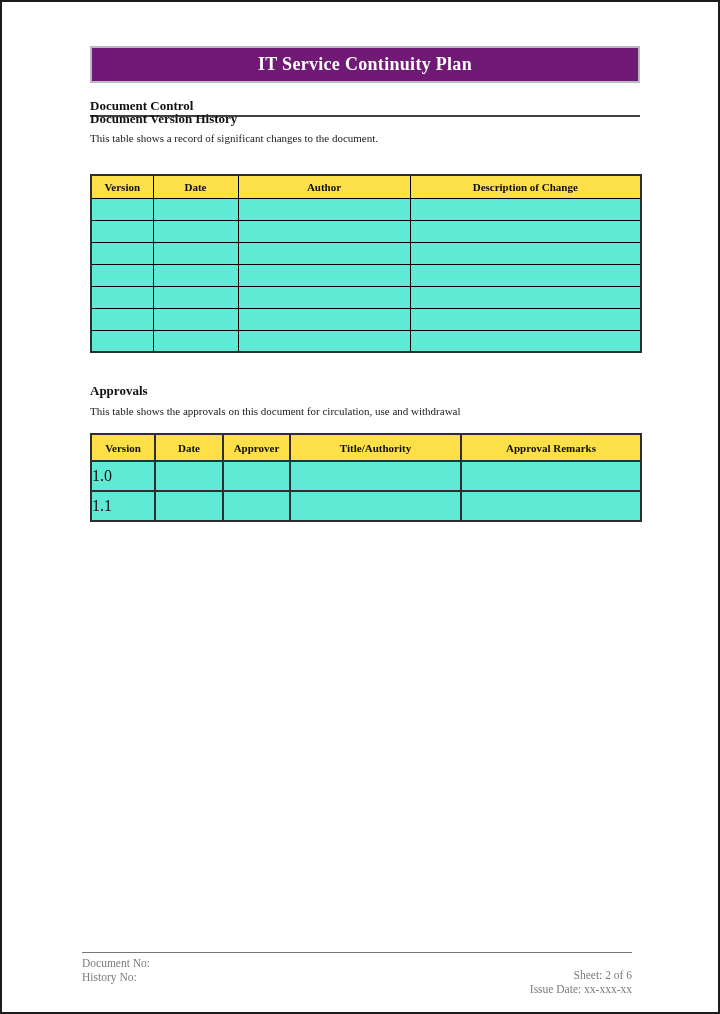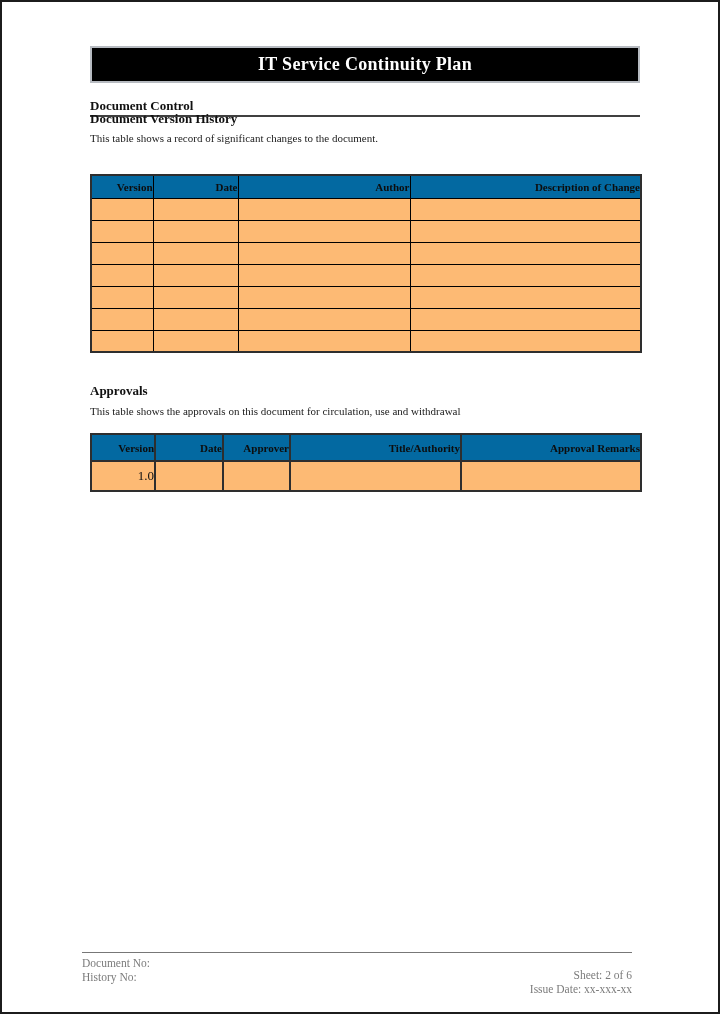--- a/index.html
+++ b/index.html
@@ -4,21 +4,21 @@
 <style>
   * { margin:0; padding:0; box-sizing:border-box; }
   html,body { width:720px; height:1014px; background:#fff; }
   body { font-family:"Liberation Serif","DejaVu Serif",serif; color:#111; }
   .page {
     position:relative; width:720px; height:1014px;
     background:#ffffff; border:2px solid #1c1c1c; overflow:hidden;
   }
   .banner {
     position:absolute; left:88px; top:44px; width:550px; height:37px;
-    background:#000000; border:2px solid #b7bbc1;
+    background:#701a75; border:2px solid #b7bbc1;
     display:flex; align-items:center; justify-content:center;
   }
   .banner-title {
     color:#ffffff; font-weight:bold; font-size:18px; letter-spacing:0.3px;
   }
   .doc-control-heading {
     position:absolute; left:88px; top:96px; width:550px;
     font-size:13px; font-weight:bold; line-height:15px;
     border-bottom:2px solid #404040; padding-bottom:2px;
   }
@@ -34,24 +34,24 @@
   table { border-collapse:collapse; table-layout:fixed; position:absolute; left:88px; width:550px; }
   .history-table { top:172px; border:2px solid #2e2e2e; }
   .history-table th, .history-table td { border:1px solid #000; }
   .history-table th { height:23px; }
   .history-table td { height:22px; }
   .approvals-table { top:431px; border:2px solid #2e2e2e; }
   .approvals-table th, .approvals-table td { border:2px solid #2e2e2e; }
   .approvals-table th { height:27px; }
   .approvals-table td { height:30px; }
   th {
-    background:#0369a1; font-size:11px; font-weight:bold;
-    text-align:right; vertical-align:middle; color:#0d0d0d;
+    background:#fde047; font-size:11px; font-weight:bold;
+    text-align:center; vertical-align:middle; color:#0d0d0d;
   }
-  td { background:#fdba74; font-size:13px; text-align:right; vertical-align:middle; }
+  td { background:#5eead4; font-size:16px; text-align:left; vertical-align:middle; }
 
   .footer {
     position:absolute; left:80px; top:950px; width:550px;
     border-top:1px solid #777; padding-top:3px;
     display:flex; justify-content:space-between;
     color:#7b7b7b; font-size:11.5px; line-height:14px;
   }
   .footer-right { text-align:right;margin-top:12px; }
 </style>
 </head>
@@ -152,20 +152,27 @@
       </tr>
     </thead>
     <tbody>
       <tr>
         <td>1.0</td>
         <td></td>
         <td></td>
         <td></td>
         <td></td>
       </tr>
+      <tr>
+        <td>1.1</td>
+        <td></td>
+        <td></td>
+        <td></td>
+        <td></td>
+      </tr>
     </tbody>
   </table>
 
   <div class="footer">
     <div class="footer-left">
       <div>Document No:</div>
       <div>History No:</div>
     </div>
     <div class="footer-right">
       <div>Sheet: 2 of 6</div>

